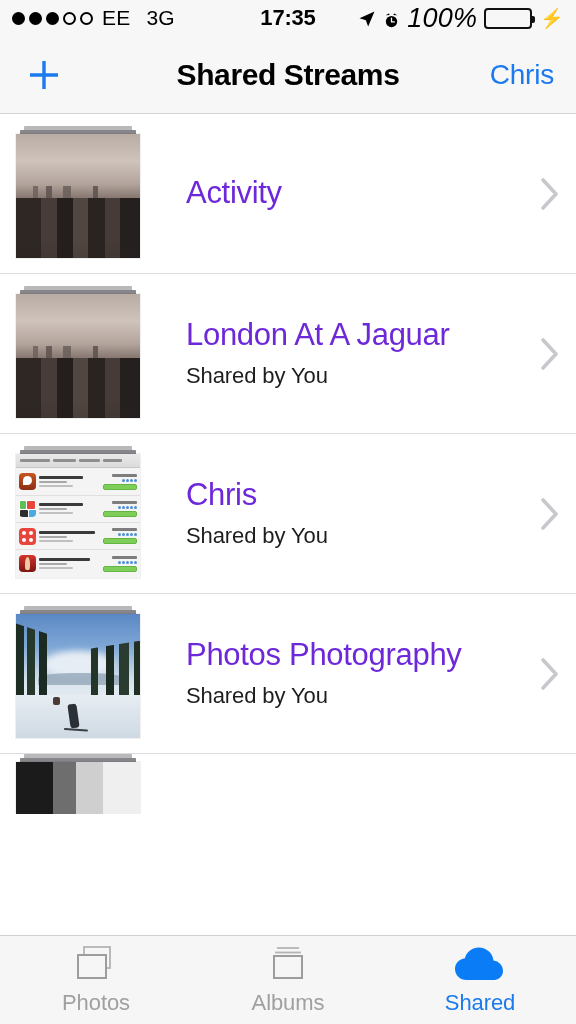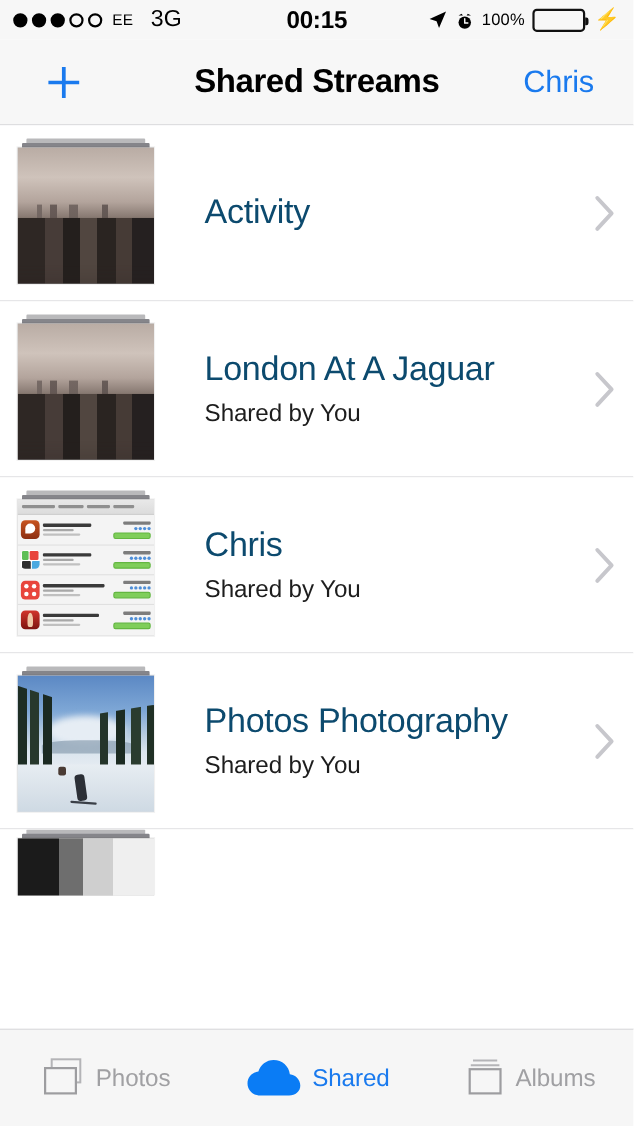--- a/index.html
+++ b/index.html
@@ -18,39 +18,39 @@
     display: flex; align-items: center;
     padding: 0 12px;
     font-size: 21px; color: #000;
     letter-spacing: .2px;
   }
   .sb-left { display: flex; align-items: center; gap: 9px; }
   .dots { display: flex; align-items: center; gap: 4px; }
   .dot { width: 13px; height: 13px; border-radius: 50%; border: 2px solid #000; }
   .dot.full { background: #000; }
   .dot.empty { background: transparent; }
-  .carrier { font-size: 14px; font-weight: 400; }
+  .carrier { font-size: 21px; font-weight: 400; }
   .net { font-size: 21px; margin-left: 7px; }
   .sb-center { position: absolute; left: 0; right: 0; text-align: center; font-size: 22px; font-weight: 700; letter-spacing: -.2px; pointer-events: none; }
   .sb-right { margin-left: auto; display: flex; align-items: center; gap: 7px; }
   .loc-arrow { width: 18px; height: 18px; }
   .alarm { width: 17px; height: 17px; }
-  .batt-pct { font-size: 15px; }
+  .batt-pct { font-size: 27px; font-style: italic; }
   .battery { position: relative; width: 48px; height: 21px; border: 2px solid #111; border-radius: 4px; padding: 2px; }
   .battery .fill { width: 100%; height: 100%; background: #4cd764; border-radius: 1px; }
   .battery .nub { position: absolute; right: -5px; top: 6px; width: 3px; height: 7px; background: #111; border-radius: 0 2px 2px 0; }
   .bolt { font-size: 19px; font-weight: 700; margin-left: 1px; }
 
   
   .navbar {
     height: 78px; flex: 0 0 78px;
     background: #f7f7f7;
     border-bottom: 1px solid #d3d3d6;
     display: flex; align-items: center; justify-content: space-between;
-    padding: 0 36px; position: relative;
+    padding: 0 22px; position: relative;
   }
   .nav-title {
     position: absolute; left: 0; right: 0; text-align: center;
     font-size: 30px; font-weight: 700; color: #000; letter-spacing: -.4px;
   }
   .plus-btn { width: 44px; height: 44px; position: relative; z-index: 2; }
   .plus-btn svg { display: block; }
   .edit-btn { font-size: 28px; color: #1a7aee; z-index: 2; letter-spacing: -.2px; }
 
   
@@ -152,32 +152,32 @@
       radial-gradient(circle at 24% 68%, #ad7c37 0 8%, transparent 8%),
       radial-gradient(circle at 56% 78%, #9c6d2c 0 7%, transparent 7%);
   }
   .sc-bowl .rim { position:absolute; left:6%; right:6%; top:14%; height:78%; border-radius:50%; box-shadow: inset 0 6px 10px rgba(255,255,255,.18); }
 
   
   .sc-strip { background: linear-gradient(90deg,#1b1b1b 0 30%, #6e6e6e 30% 48%, #cfcfcf 48% 70%, #efefef 70% 100%); }
 
   
   .row-text { flex: 1 1 auto; padding-left: 46px; }
-  .row-title { font-size: 31px; color: #0c4a6e; letter-spacing: -.3px; line-height: 1.1; }
+  .row-title { font-size: 31px; color: #6d28d9; letter-spacing: -.3px; line-height: 1.1; }
   .row-sub { font-size: 22px; color: #1d1d1d; margin-top: 10px; letter-spacing: -.1px; }
   .chevron { flex: 0 0 50px; padding-right: 16px; display: flex; justify-content: flex-end; }
 
   
   .tabbar {
     height: 89px; flex: 0 0 89px;
     background: #f6f6f6;
     border-top: 1px solid #cfcfd2;
     display: flex; align-items: center;
   }
-  .tab { flex: 1 1 0; display: flex; align-items: center; justify-content: center; gap: 6px; }
+  .tab { flex: 1 1 0; display: flex; flex-direction: column; align-items: center; justify-content: center; gap: 6px; }
   .tab-label { font-size: 22px; color: #a0a0a3; letter-spacing: -.1px; }
   .tab.active .tab-label { color: #1a7aee; }
   .tab-icon { height: 40px; display: flex; align-items: center; justify-content: center; }
 </style>
 </head>
 <body>
 
 <div id="app">
 
   <div class="statusbar">
@@ -185,21 +185,21 @@
       <div class="dots">
         <span class="dot full"></span>
         <span class="dot full"></span>
         <span class="dot full"></span>
         <span class="dot empty"></span>
         <span class="dot empty"></span>
       </div>
       <span class="carrier">EE</span>
       <span class="net">3G</span>
     </div>
-    <div class="sb-center">00:15</div>
+    <div class="sb-center">17:35</div>
     <div class="sb-right">
       <span class="loc-arrow">
         <svg viewBox="0 0 24 24" width="18" height="18">
             <path d="M22 2 2 11l8.5 2.8L13.5 22z" fill="#000"></path>
           </svg>
       </span>
       <span class="alarm">
         <svg viewBox="0 0 24 24" width="17" height="17">
           <circle cx="12" cy="13.5" r="8" fill="#000"></circle>
           <path d="M4 4.5 8 2l1.6 2.4zM20 4.5 16 2l-1.6 2.4z" fill="#000"></path>
@@ -408,33 +408,33 @@
   <div class="tabbar">
     <div class="tab">
       <span class="tab-icon">
         <svg viewBox="0 0 44 40" width="44" height="40">
           <rect x="10" y="3" width="26" height="21" fill="none" stroke="#b4b4b7" stroke-width="1.8"></rect>
           <rect x="4" y="11" width="28" height="23" fill="#f6f6f6" stroke="#9d9da0" stroke-width="2"></rect>
         </svg>
       </span>
       <span class="tab-label">Photos</span>
     </div>
-    <div class="tab active">
-      <span class="tab-icon">
-        <svg viewBox="0 0 56 38" width="56" height="38">
-          <path d="M14.5 35c-6.4 0-11.5-4.9-11.5-11 0-5.6 4.3-10.2 9.9-10.8C14.6 7 20.2 2.6 26.8 2.6c7.6 0 13.9 5.6 14.7 12.9 5.4.6 9.5 5 9.5 10.4 0 5.6-4.6 9.1-10.2 9.1z" fill="#0a7cf5"></path>
-        </svg>
-      </span>
-      <span class="tab-label">Shared</span>
-    </div>
     <div class="tab">
       <span class="tab-icon">
         <svg viewBox="0 0 44 40" width="44" height="40">
           <line x1="11" y1="4" x2="33" y2="4" stroke="#b4b4b7" stroke-width="1.8"></line>
           <line x1="9" y1="8.5" x2="35" y2="8.5" stroke="#b4b4b7" stroke-width="1.8"></line>
           <rect x="8" y="12" width="28" height="22" fill="#f6f6f6" stroke="#9d9da0" stroke-width="2"></rect>
         </svg>
       </span>
       <span class="tab-label">Albums</span>
     </div>
+    <div class="tab active">
+      <span class="tab-icon">
+        <svg viewBox="0 0 56 38" width="56" height="38">
+          <path d="M14.5 35c-6.4 0-11.5-4.9-11.5-11 0-5.6 4.3-10.2 9.9-10.8C14.6 7 20.2 2.6 26.8 2.6c7.6 0 13.9 5.6 14.7 12.9 5.4.6 9.5 5 9.5 10.4 0 5.6-4.6 9.1-10.2 9.1z" fill="#0a7cf5"></path>
+        </svg>
+      </span>
+      <span class="tab-label">Shared</span>
+    </div>
   </div>
 
 </div>
 
 </body></html>

